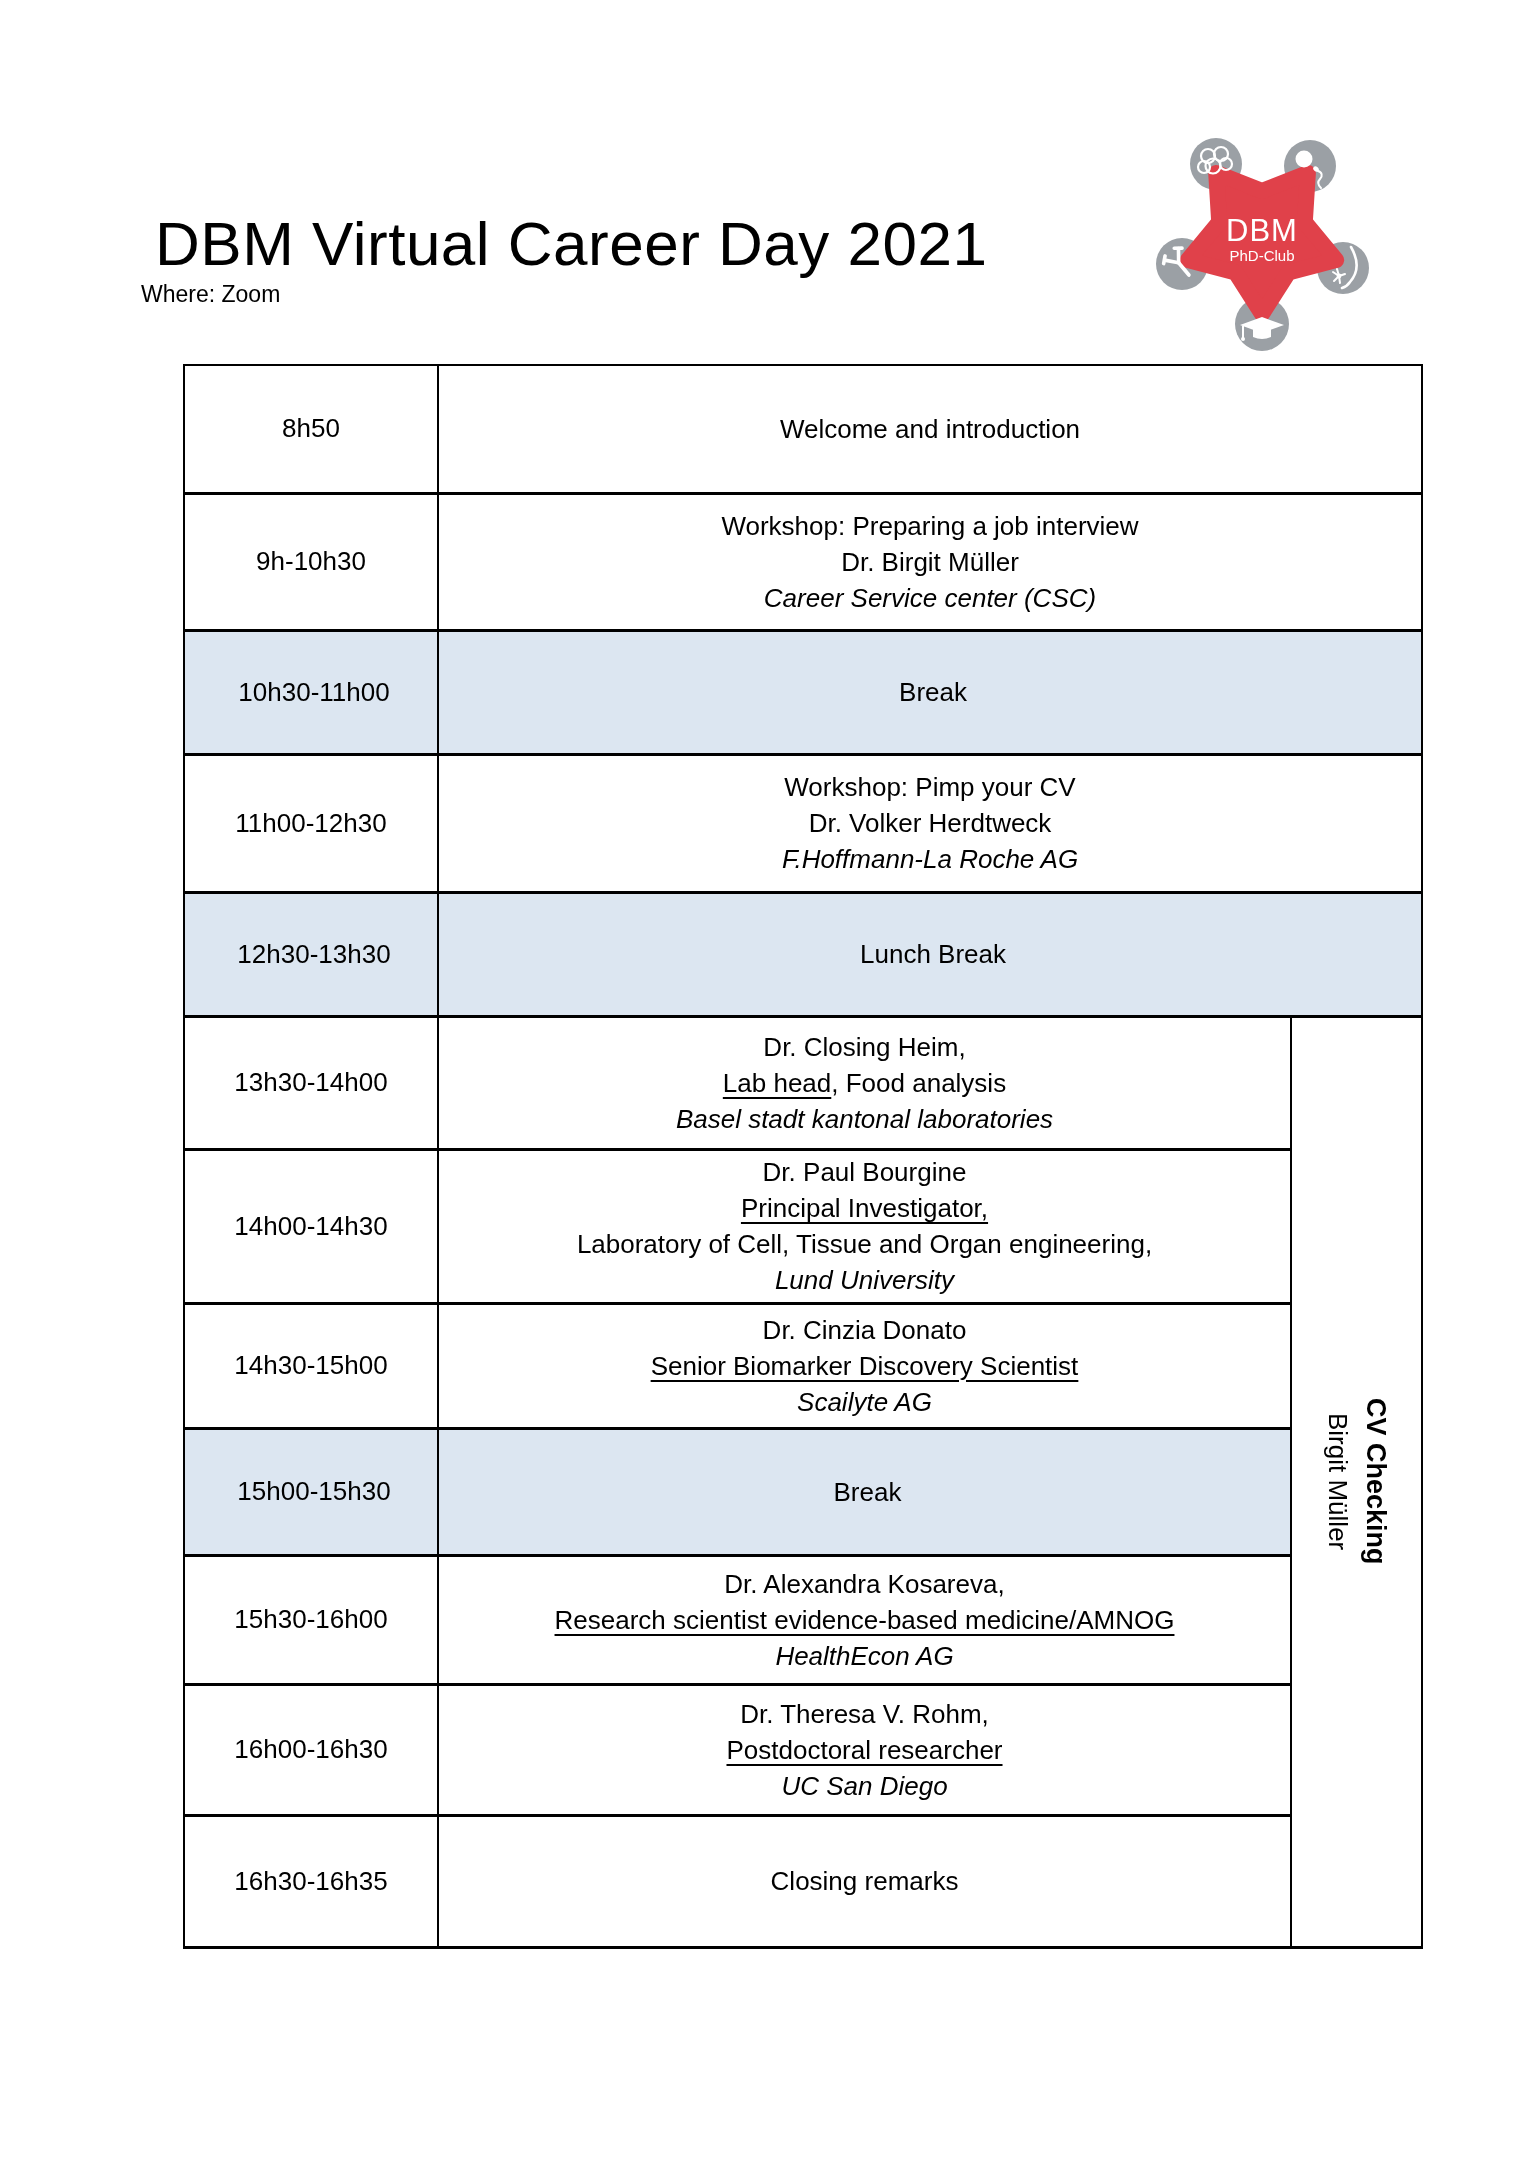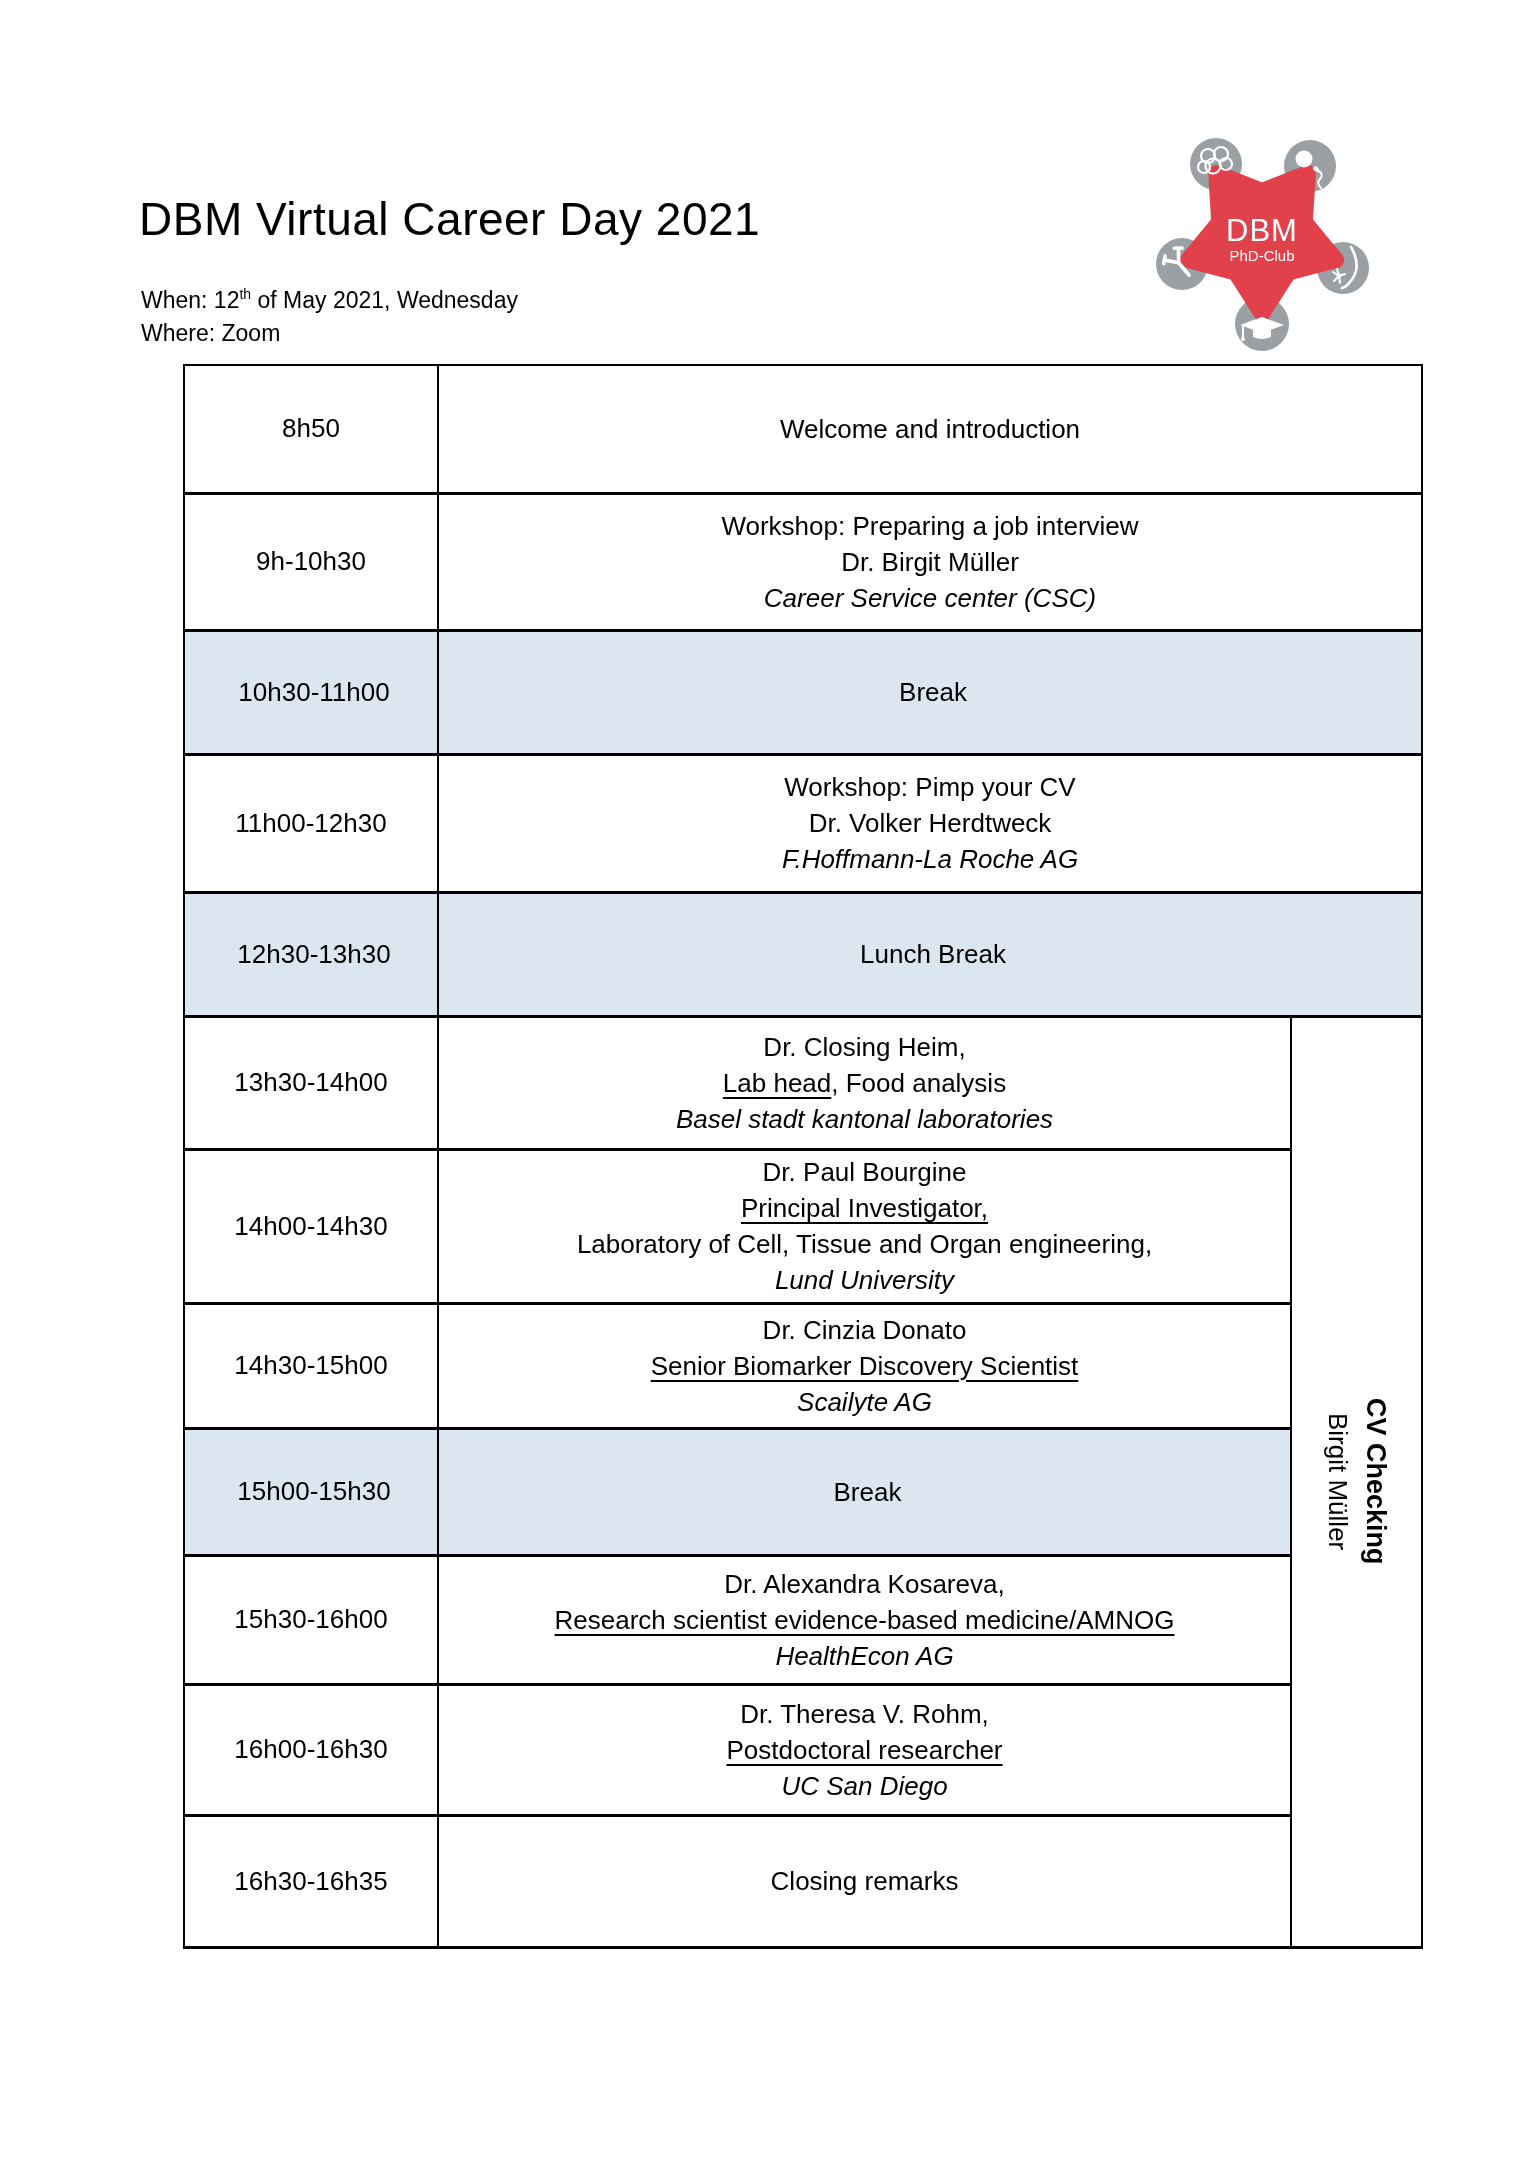--- a/index.html
+++ b/index.html
@@ -2,22 +2,22 @@
 <html style="--logo-red: #e0414a; --logo-gray: #9ba0a5; --break-bg: #dce6f1; --border-color: #000000;"><head>
 <meta charset="utf-8">
 <style>
   html,body{margin:0;padding:0;background:#ffffff;}
   .page{
     position:relative;width:1527px;height:2160px;background:#ffffff;overflow:hidden;
     font-family:"Liberation Sans","DejaVu Sans",sans-serif;color:#000;
   }
   
   .title{
-    position:absolute;left:139px;top:192px;margin:0;
-    font-size:46px;font-weight:400;letter-spacing:.5px;white-space:nowrap;
+    position:absolute;left:139px;top:192px;margin:16px;
+    font-size:62px;font-weight:400;letter-spacing:.5px;white-space:nowrap;
   }
   .meta{position:absolute;left:141px;top:278px;font-size:23px;line-height:33px;}
   .meta sup{font-size:14px;}
   
   .logo{position:absolute;left:1142px;top:128px;width:240px;height:235px;}
   
   table.sched{
     position:absolute;left:139px;top:364px;width:1238px;
     border-collapse:collapse;table-layout:fixed;margin-left:44px;
   }
@@ -55,21 +55,20 @@
   .cvline2{font-size:26px;}
 </style>
 </head>
 <body>
 
 <div class="page">
 
   <h1 class="title">DBM Virtual Career Day 2021</h1>
 
   <div class="meta">
-    <div><span>When: 12</span><sup>th</sup><span> of May 2021, Wednesday</span></div>
     <div>Where: Zoom</div>
   </div>
 
   <svg class="logo" viewBox="0 0 240 235">
 
     <g>
       <circle cx="74" cy="36" r="26" fill="var(--logo-gray)"></circle>
       <circle cx="168" cy="38" r="26" fill="var(--logo-gray)"></circle>
       <circle cx="40" cy="136" r="26" fill="var(--logo-gray)"></circle>
       <circle cx="201" cy="140" r="26" fill="var(--logo-gray)"></circle>

